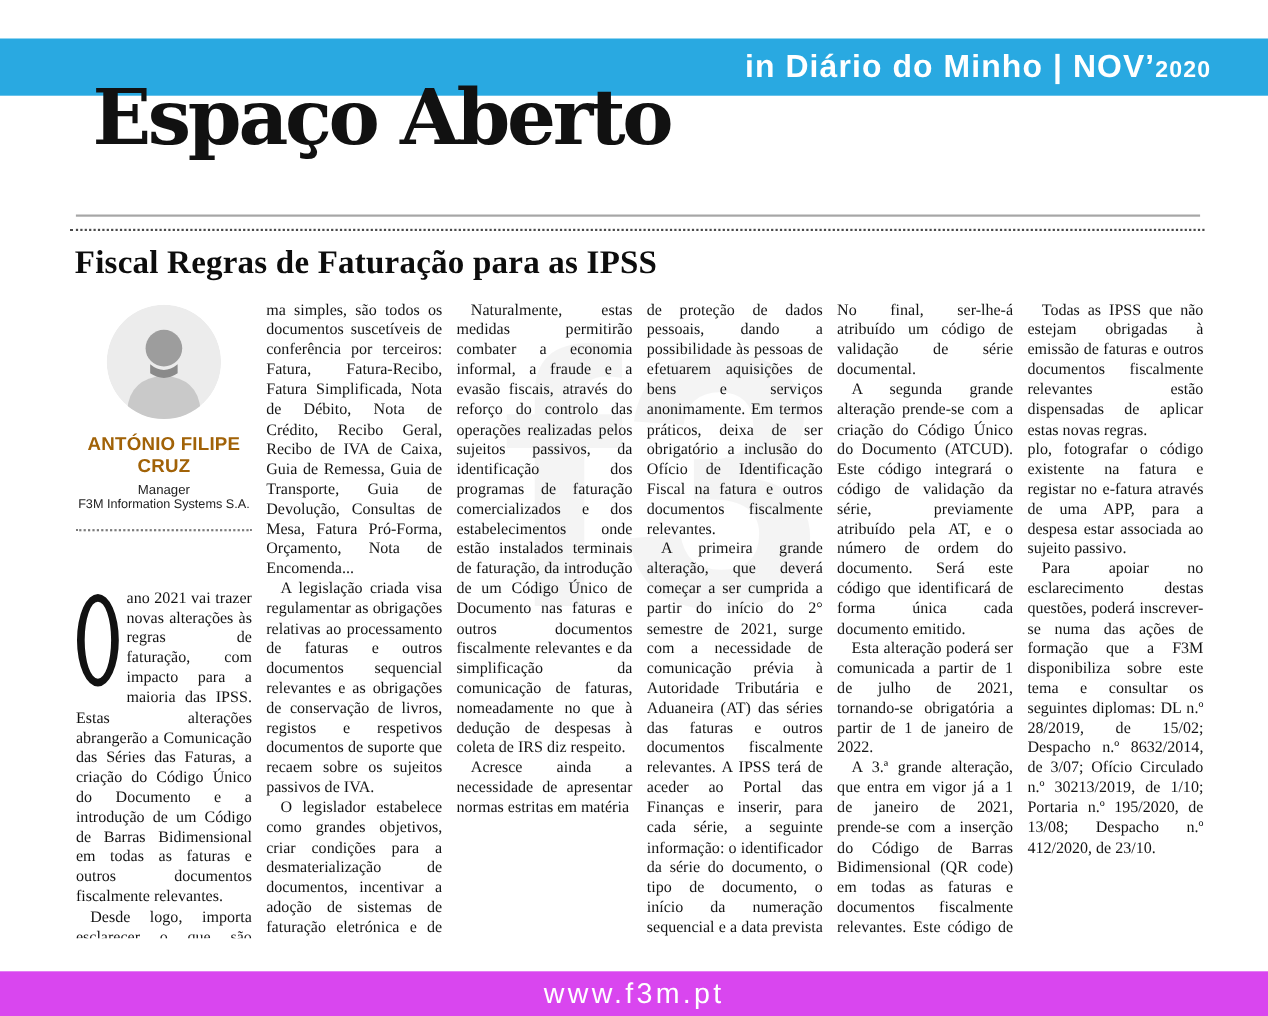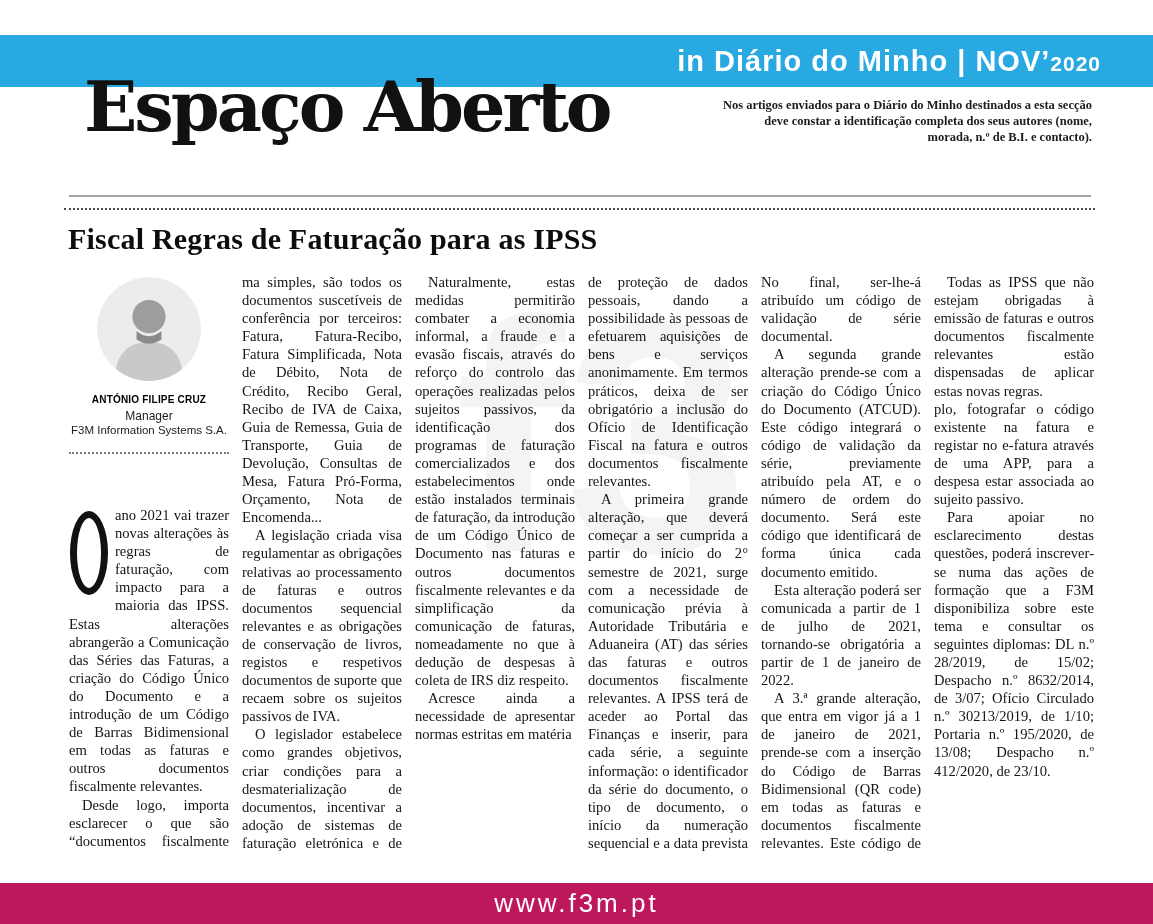--- a/index.html
+++ b/index.html
@@ -36,44 +36,43 @@
   .col{flex:0 0 160px;width:160px;overflow:hidden;}
   .frag{margin:0;font-size:14.6px;line-height:18.1px;text-align:justify;}
   .frag.indent{text-indent:13px;}
 
   .dropcap{float:left;width:38px;height:84px;border:7px solid #121212;
            border-radius:20px / 44px;margin:5px 7px 2px 1px;box-sizing:border-box;background:#fff;}
 
   
   .author{padding-top:4px;text-align:center;font-family:"Liberation Sans",sans-serif;}
   .avatar{width:104px;height:104px;border-radius:50%;overflow:hidden;margin:0 auto;display:block;}
-  .author-name{margin-top:13px;font-size:10px;font-weight:bold;letter-spacing:0.2px;color:#000000;}
+  .author-name{margin-top:13px;font-size:17px;font-weight:bold;letter-spacing:0.2px;color:#a16207;}
   .author-role{margin-top:4px;font-size:12px;line-height:14px;color:#222;}
   .author-company{font-size:11.5px;line-height:14px;color:#222;}
   .author-sep{border-top:2px dotted #7a7a7a;margin-top:15px;}
   .col-first .frags{margin-top:52px;}
 
   
-  .footer{position:absolute;left:0;right:0;bottom:0;height:41px;background:#be185d;
+  .footer{position:absolute;left:0;right:0;bottom:0;height:41px;background:#d946ef;
           display:flex;align-items:center;justify-content:center;}
   .footer .url{color:#fff;font-family:"Liberation Sans",sans-serif;font-size:26px;
           letter-spacing:3px;font-weight:normal;}
 </style>
 </head>
 <body>
 
 <div class="page">
 
   <div class="topbar">
     <span class="bannertext"><span>in Diário do Minho | NOV’</span><span class="banneryear">2020</span></span>
   </div>
 
   <div class="masthead">Espaço Aberto</div>
 
-  <div class="disclaimer">Nos artigos enviados para o Diário do Minho destinados a esta secção deve constar a identificação completa dos seus autores (nome, morada, n.º de B.I. e contacto).</div>
 
   <div class="rule-solid"></div>
   <div class="rule-dotted"></div>
 
   <h1 class="article-title">Fiscal Regras de Faturação para as IPSS</h1>
 
   <div class="watermark">f3</div>
 
   <div class="content">
 

